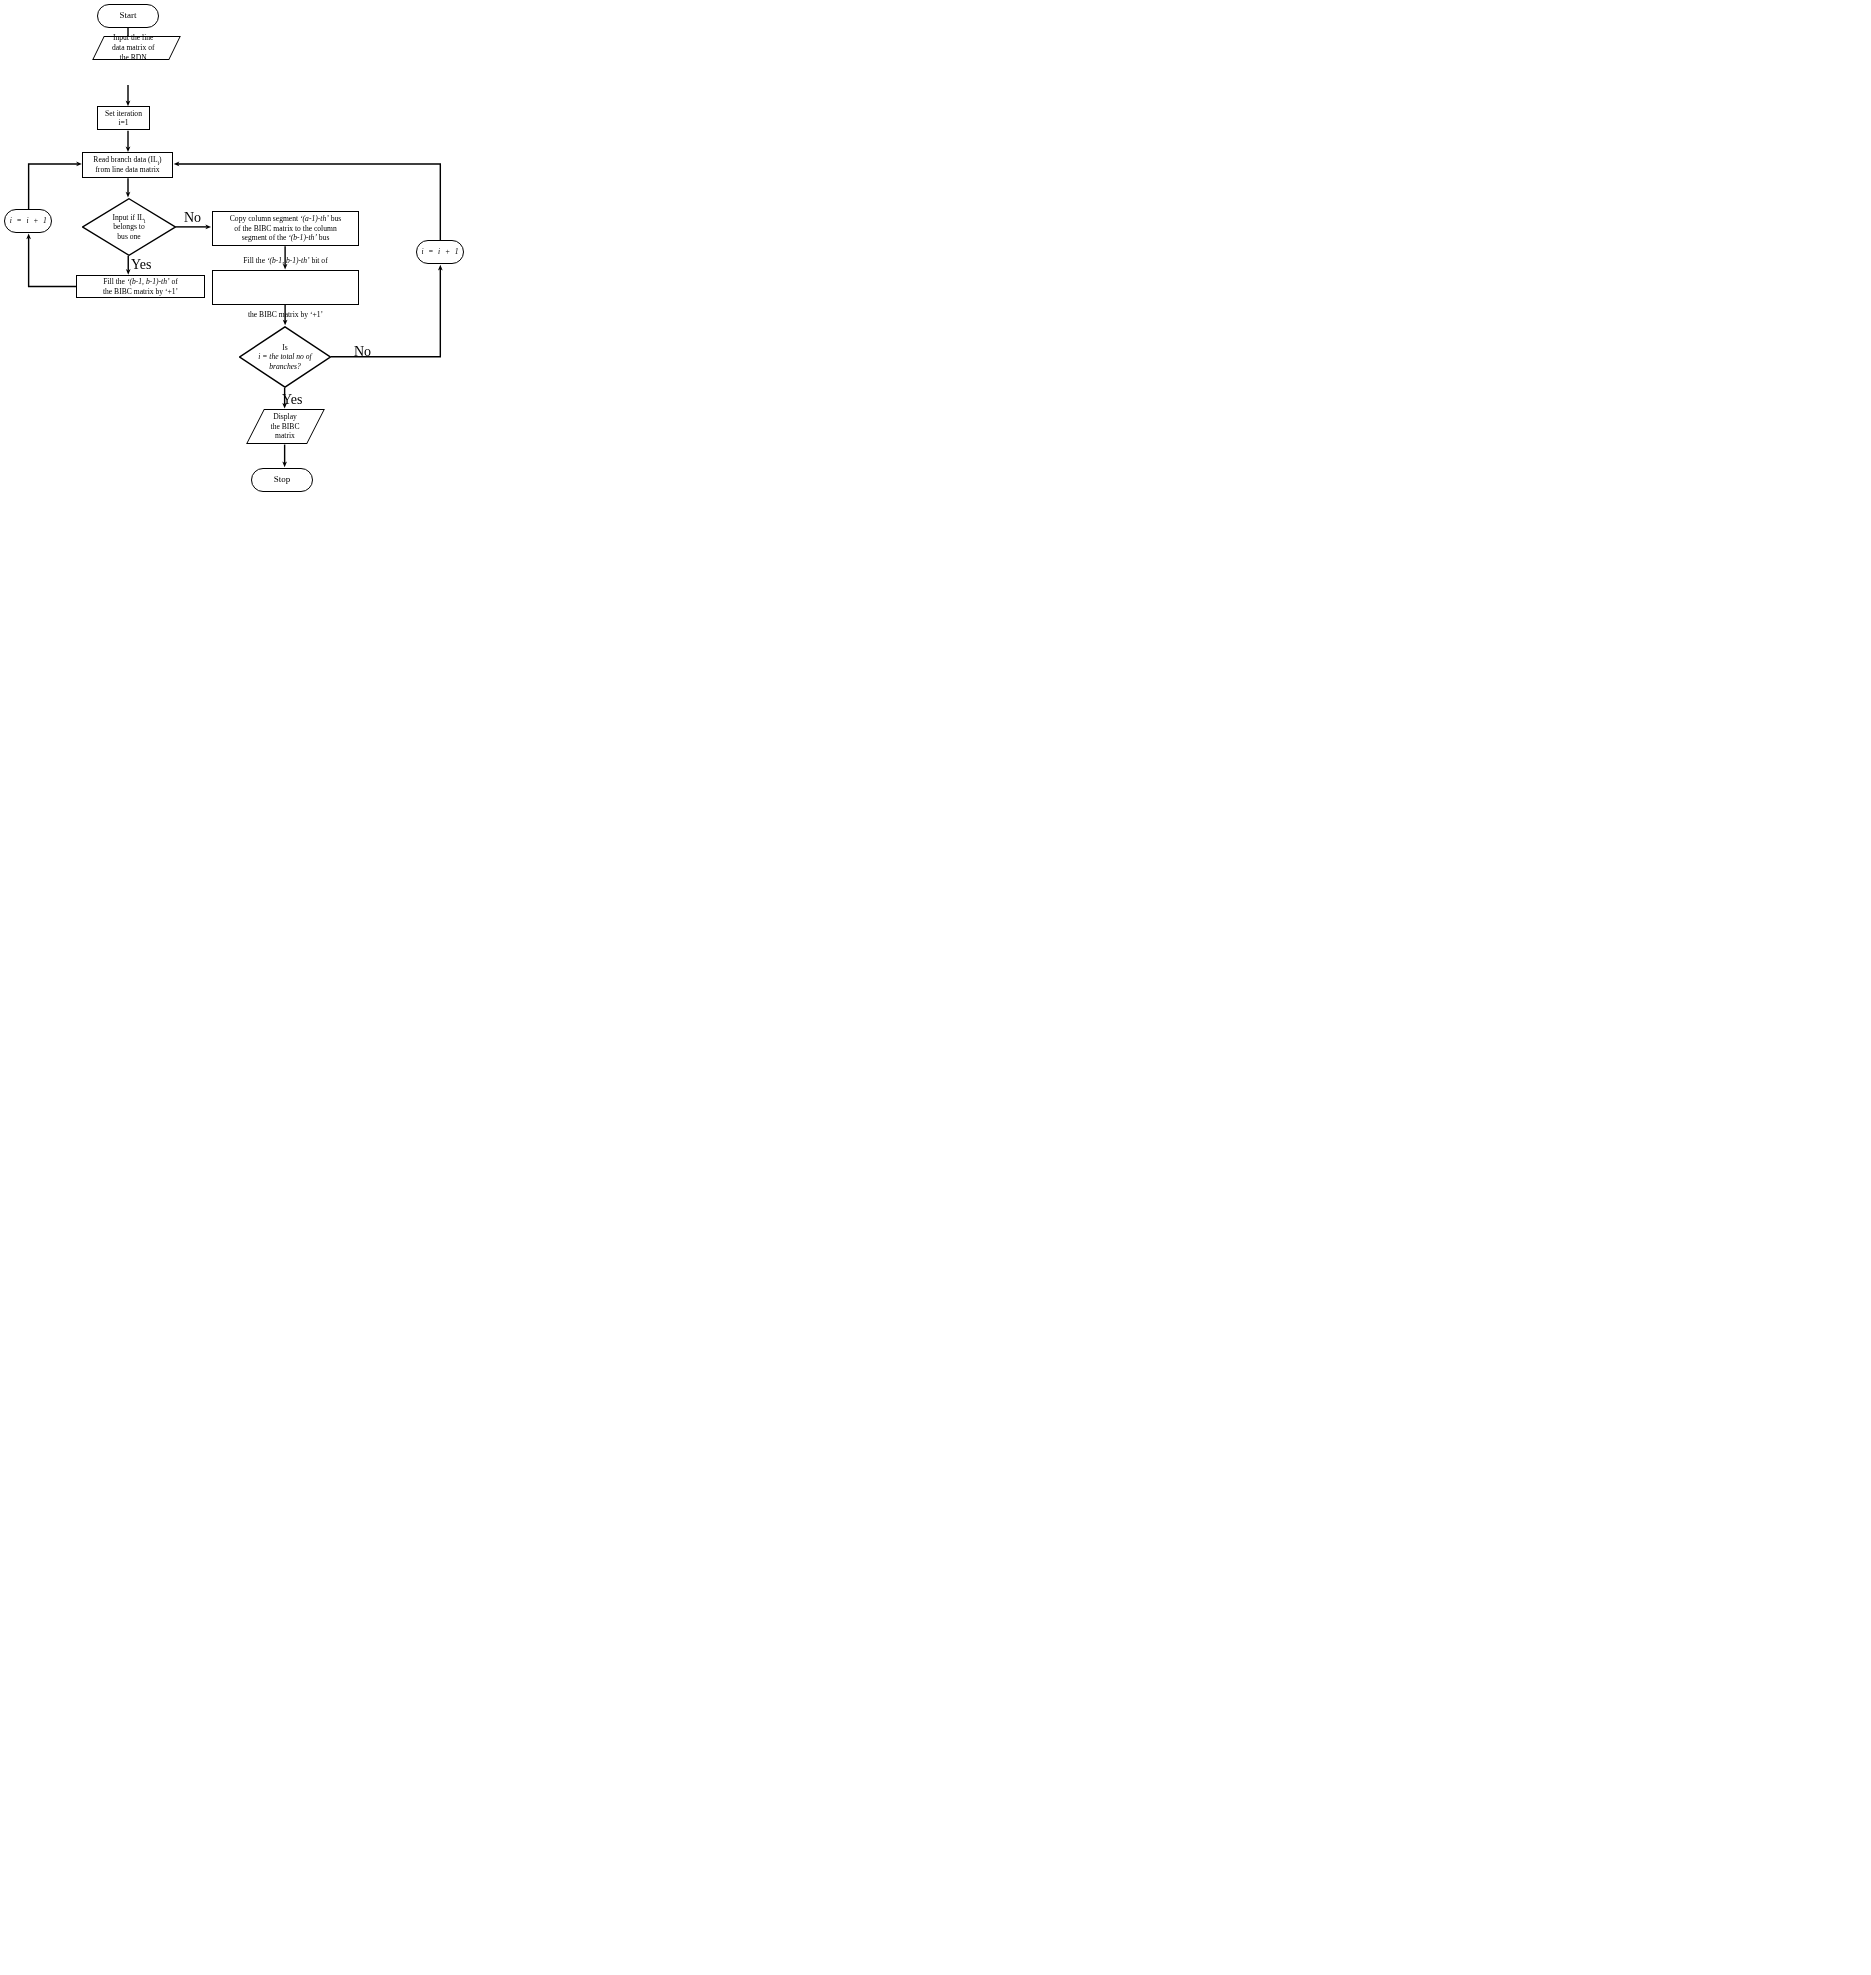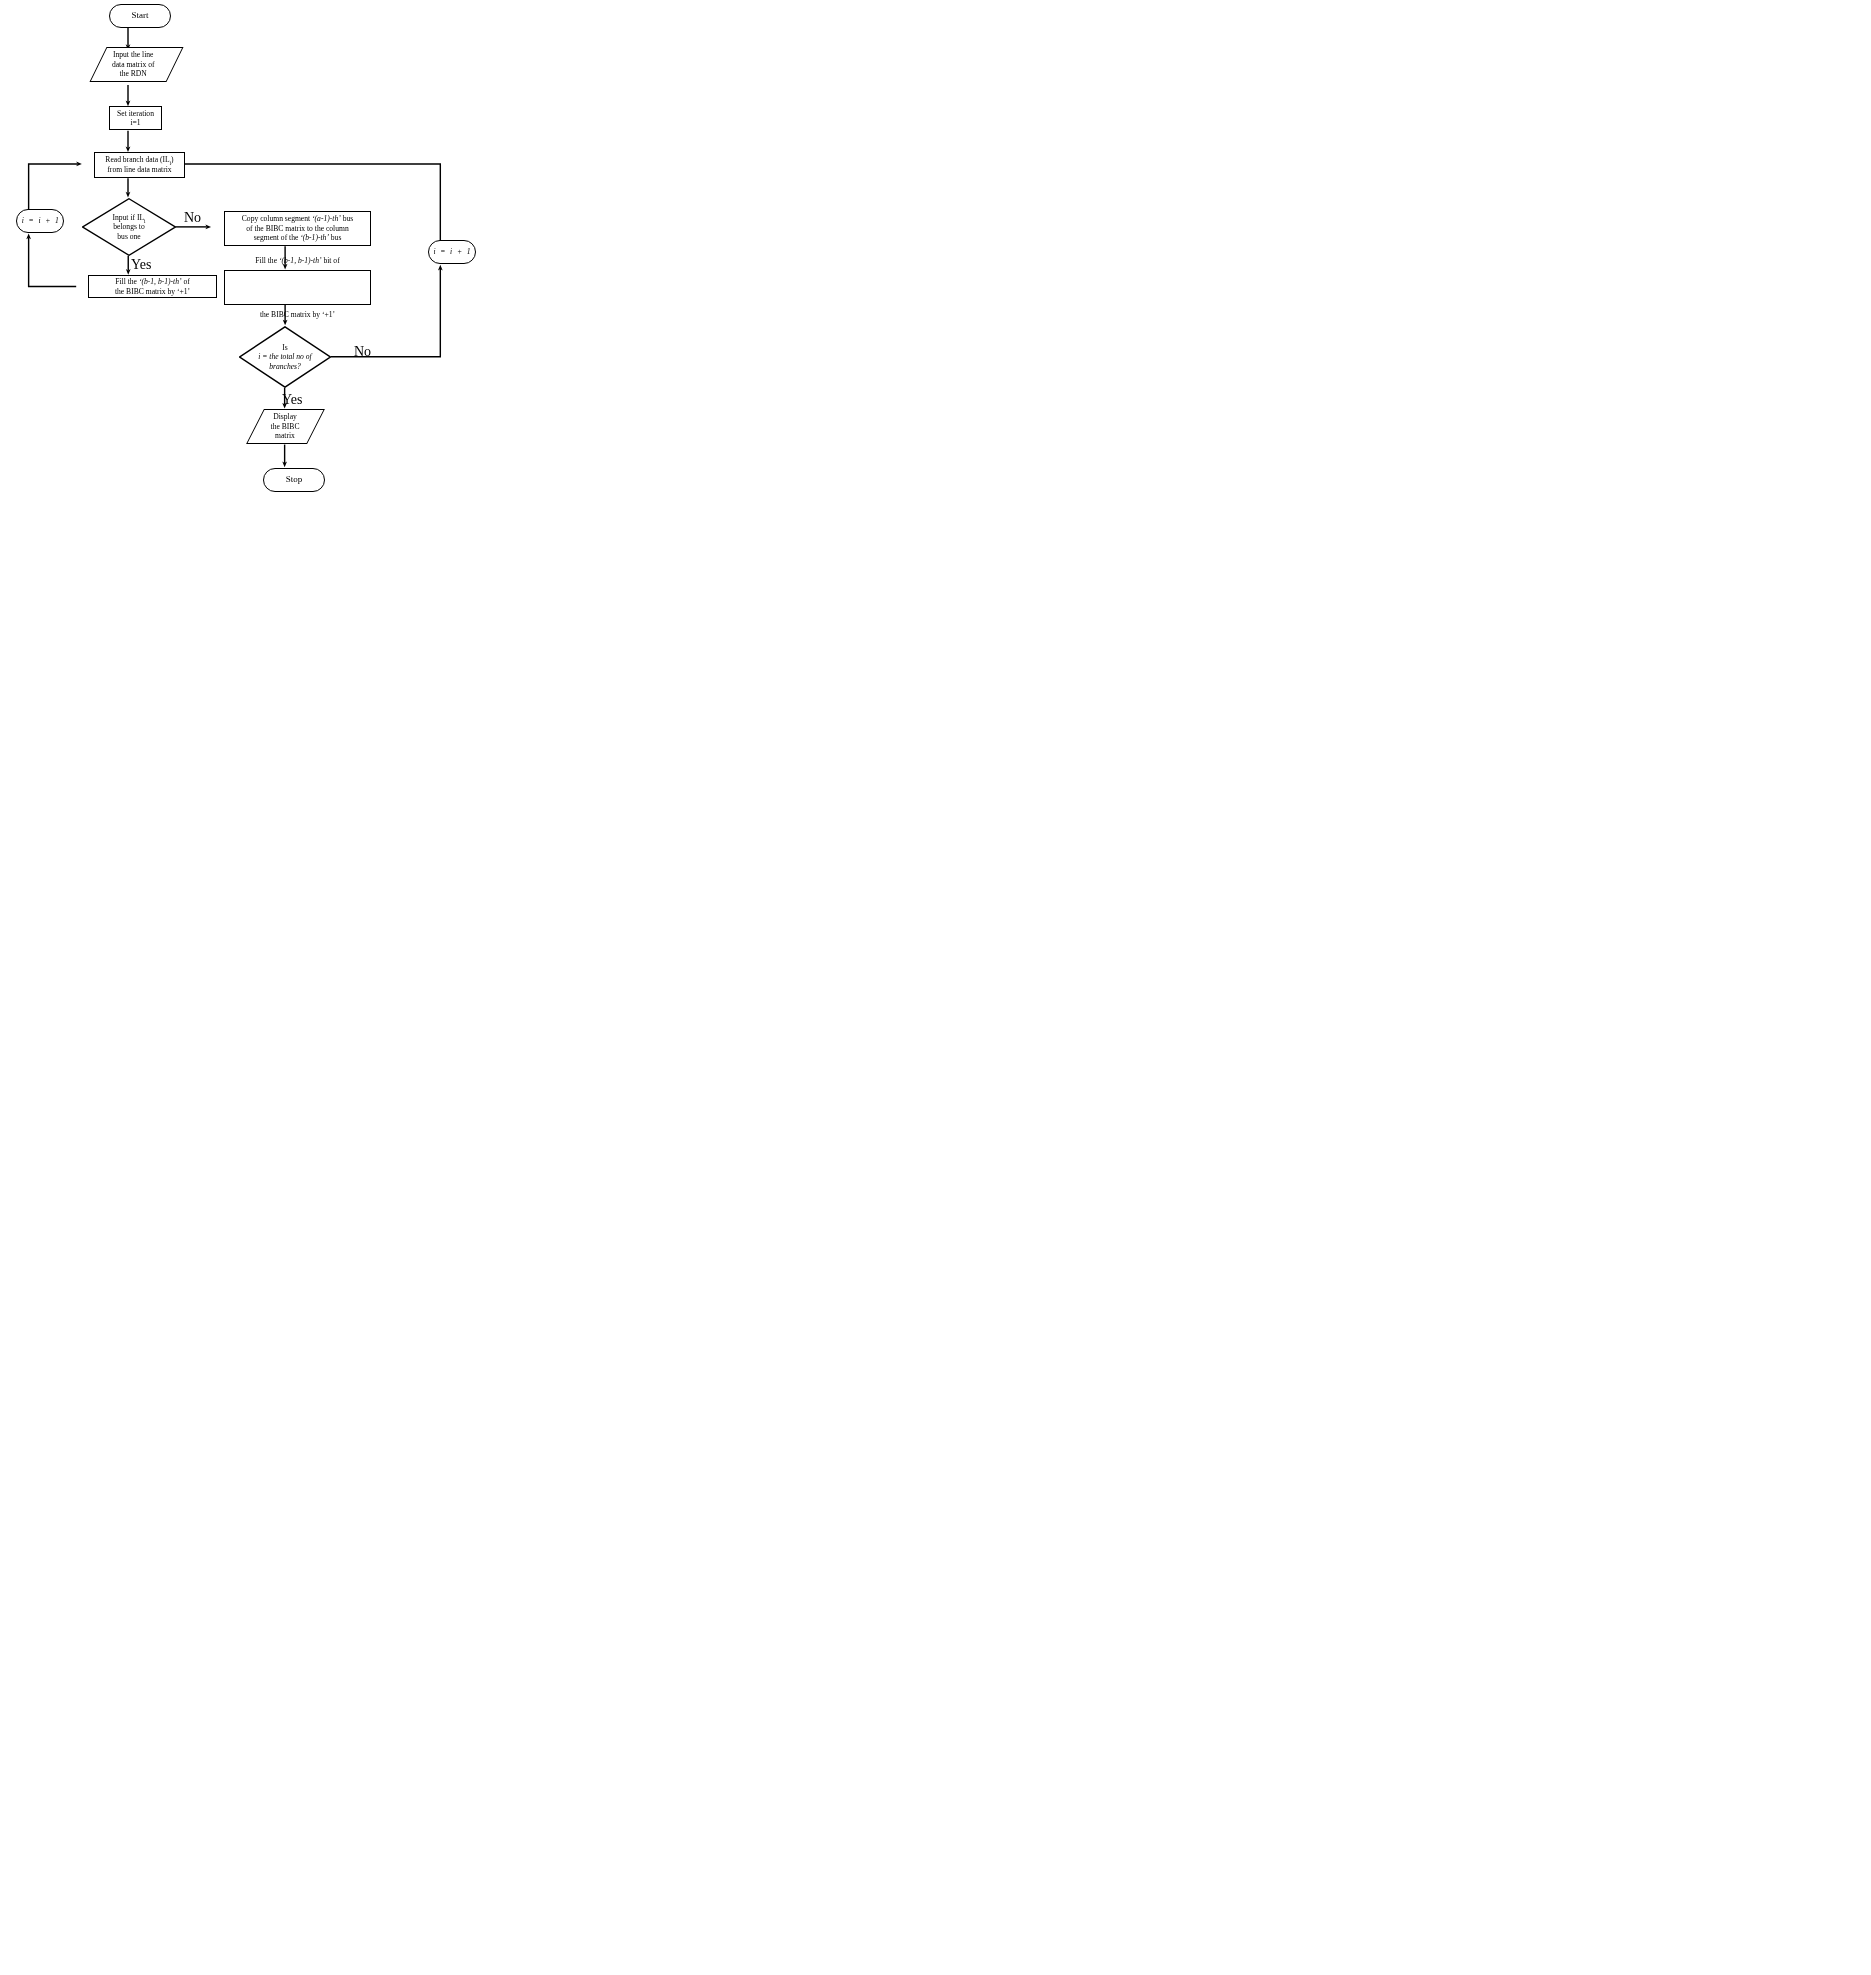--- a/index.html
+++ b/index.html
@@ -8,21 +8,21 @@
     position:relative; width:468px; height:494px; background:#ffffff;
     font-family:"Liberation Serif", serif; color:#000;
   }
   svg.connectors { position:absolute; left:0; top:0; z-index:1; }
   svg.connectors polyline { fill:none; stroke:#000; stroke-width:3; }
   svg.connectors path.ah { fill:#000; stroke:none; }
 
   .node {
     position:absolute; box-sizing:border-box; background:#fff; z-index:2;
     display:flex; flex-direction:column; align-items:center; justify-content:center;
-    text-align:center; font-size:7.6px; line-height:1.25;margin-left:12px;
+    text-align:center; font-size:7.6px; line-height:1.25;
   }
   .rect { border:1.4px solid #000; }
   .stadium { border:1.4px solid #000; border-radius:12.8px; font-size:9px; }
   .iter { font-style:italic; word-spacing:2.8px;border-radius:12px; }
 
   .para { position:absolute; z-index:2; font-size:7.6px; line-height:1.3; }
   .para .shape { position:absolute; top:0; bottom:0; background:#fff; border:1.4px solid #000; box-sizing:border-box; }
   .para .txt { position:absolute; left:0; top:0; right:0; bottom:0; z-index:1;
     display:flex; flex-direction:column; align-items:center; justify-content:center; text-align:center; }
 
@@ -82,21 +82,21 @@
     <path class="ah" d="M601.5,863 L596.5,851 L601.5,854 L606.5,851 Z"></path>
 
     <polyline points="601.5,939 601.5,978"></polyline>
     <path class="ah" d="M601.5,987 L596.5,975 L601.5,978 L606.5,975 Z"></path>
   </svg>
 
   <div class="node stadium" style="left:97px; top:3.8px; width:62px; height:24px;">
     <span>Start</span>
   </div>
 
-  <div class="para" style="left:89px; top:47px; width:95px; height:35px;">
+  <div class="para" style="left:89px; top:36px; width:95px; height:24px;">
     <div class="shape" style="left:9px; right:9px; transform:skewX(-26deg);"></div>
     <div class="txt" style="padding-right:6.6px;">
       <div>Input the line</div>
       <div>data matrix of</div>
       <div>the RDN</div>
     </div>
   </div>
 
   <div class="node rect" style="left:97px; top:106px; width:53px; height:24px;">
     <div>Set iteration</div>

